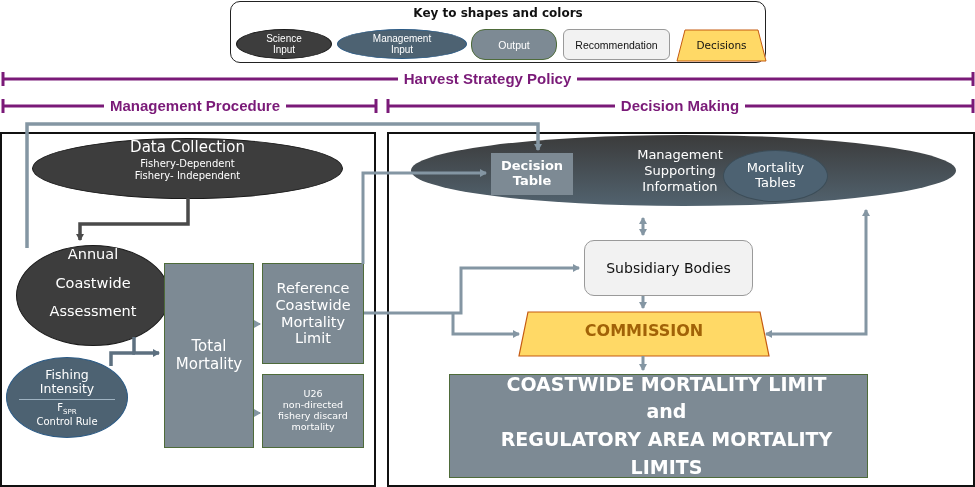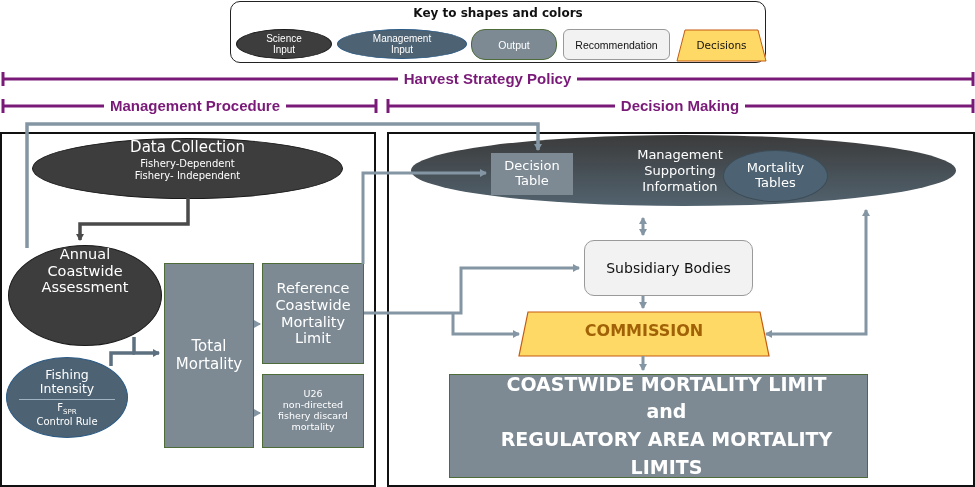--- a/index.html
+++ b/index.html
@@ -67,21 +67,21 @@
 
 <div class="abs panel" style="left:0;top:132px;width:376px;height:355px;"></div>
 <div class="abs panel" style="left:387px;top:132px;width:588px;height:355px;"></div>
 
 <div class="abs ellipse-dark" style="left:32px;top:138px;width:311px;height:61px;">
   <span class="txt" style="font-size:15px;">Data Collection</span>
   <span class="txt" style="font-size:10px;margin-top:2px;">Fishery-Dependent</span>
   <span class="txt" style="font-size:10px;">Fishery- Independent</span>
 </div>
 
-<div class="abs ellipse-dark" style="left:8px;top:245px;width:154px;height:101px;">
+<div class="abs ellipse-dark" style="left:16px;top:245px;width:154px;height:101px;gap:12px;">
   <span class="txt" style="font-size:14.5px;">Annual</span>
   <span class="txt" style="font-size:14.5px;">Coastwide</span>
   <span class="txt" style="font-size:14.5px;">Assessment</span>
 </div>
 
 <div class="abs ellipse-mgmt" style="left:6px;top:357px;width:122px;height:81px;">
   <span class="txt" style="font-size:12.5px;text-align:right;">Fishing</span>
   <span class="txt" style="font-size:12.5px;">Intensity</span>
   <span style="display:block;width:96px;height:1px;background:#9fb3c2;margin:2px 0;"></span>
   <span class="txt" style="font-size:10px;"><span>F</span><sub style="font-size:7px;">SPR</sub></span>
@@ -106,21 +106,21 @@
   <span class="txt" style="font-size:9.5px;">fishery discard</span>
   <span class="txt" style="font-size:9.5px;">mortality</span>
 </div>
 
 <div class="abs" style="left:411px;top:135px;width:545px;height:71px;border-radius:50%;background:linear-gradient(#3b3b3b,#52636f);"></div>
 <div class="abs txt" style="left:620px;top:147px;width:120px;font-size:13px;color:#fff;line-height:1.22;">
   <div>Management</div>
   <div>Supporting</div>
   <div>Information</div>
 </div>
-<div class="abs output-box" style="left:491px;top:153px;width:82px;height:42px;border:none;">
+<div class="abs output-box" style="left:491px;top:153px;width:82px;height:42px;border:none;font-weight:bold;">
   <span class="txt" style="font-size:13px;">Decision</span>
   <span class="txt" style="font-size:13px;">Table</span>
 </div>
 <div class="abs ellipse-mgmt" style="left:723px;top:150px;width:105px;height:52px;border-color:#3c4d58;">
   <span class="txt" style="font-size:13px;">Mortality</span>
   <span class="txt" style="font-size:13px;">Tables</span>
 </div>
 
 <div class="abs rec-box" style="left:584px;top:240px;width:169px;height:56px;">
   <span class="txt" style="font-size:14px;">Subsidiary Bodies</span>

